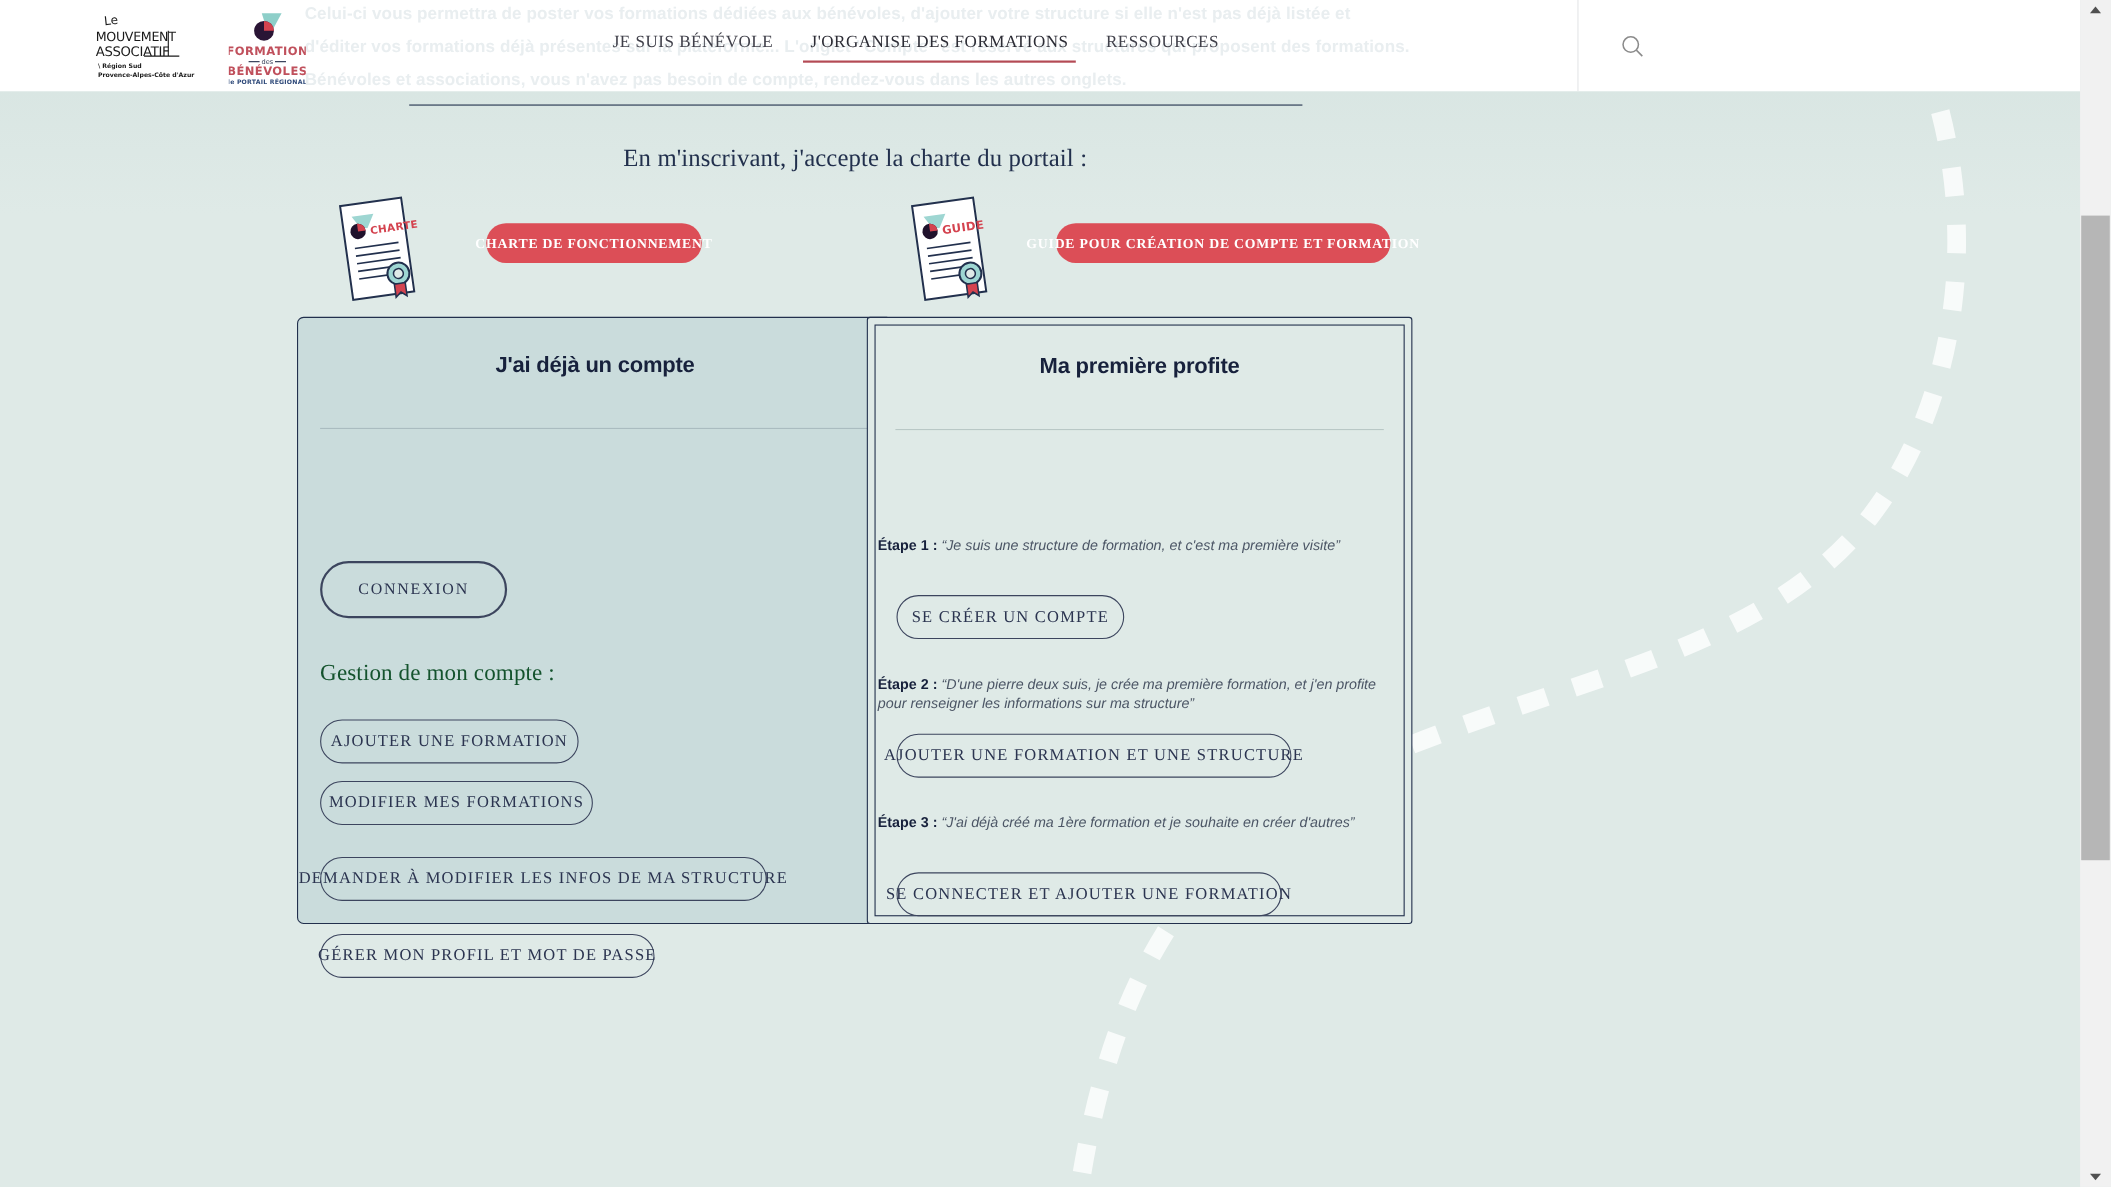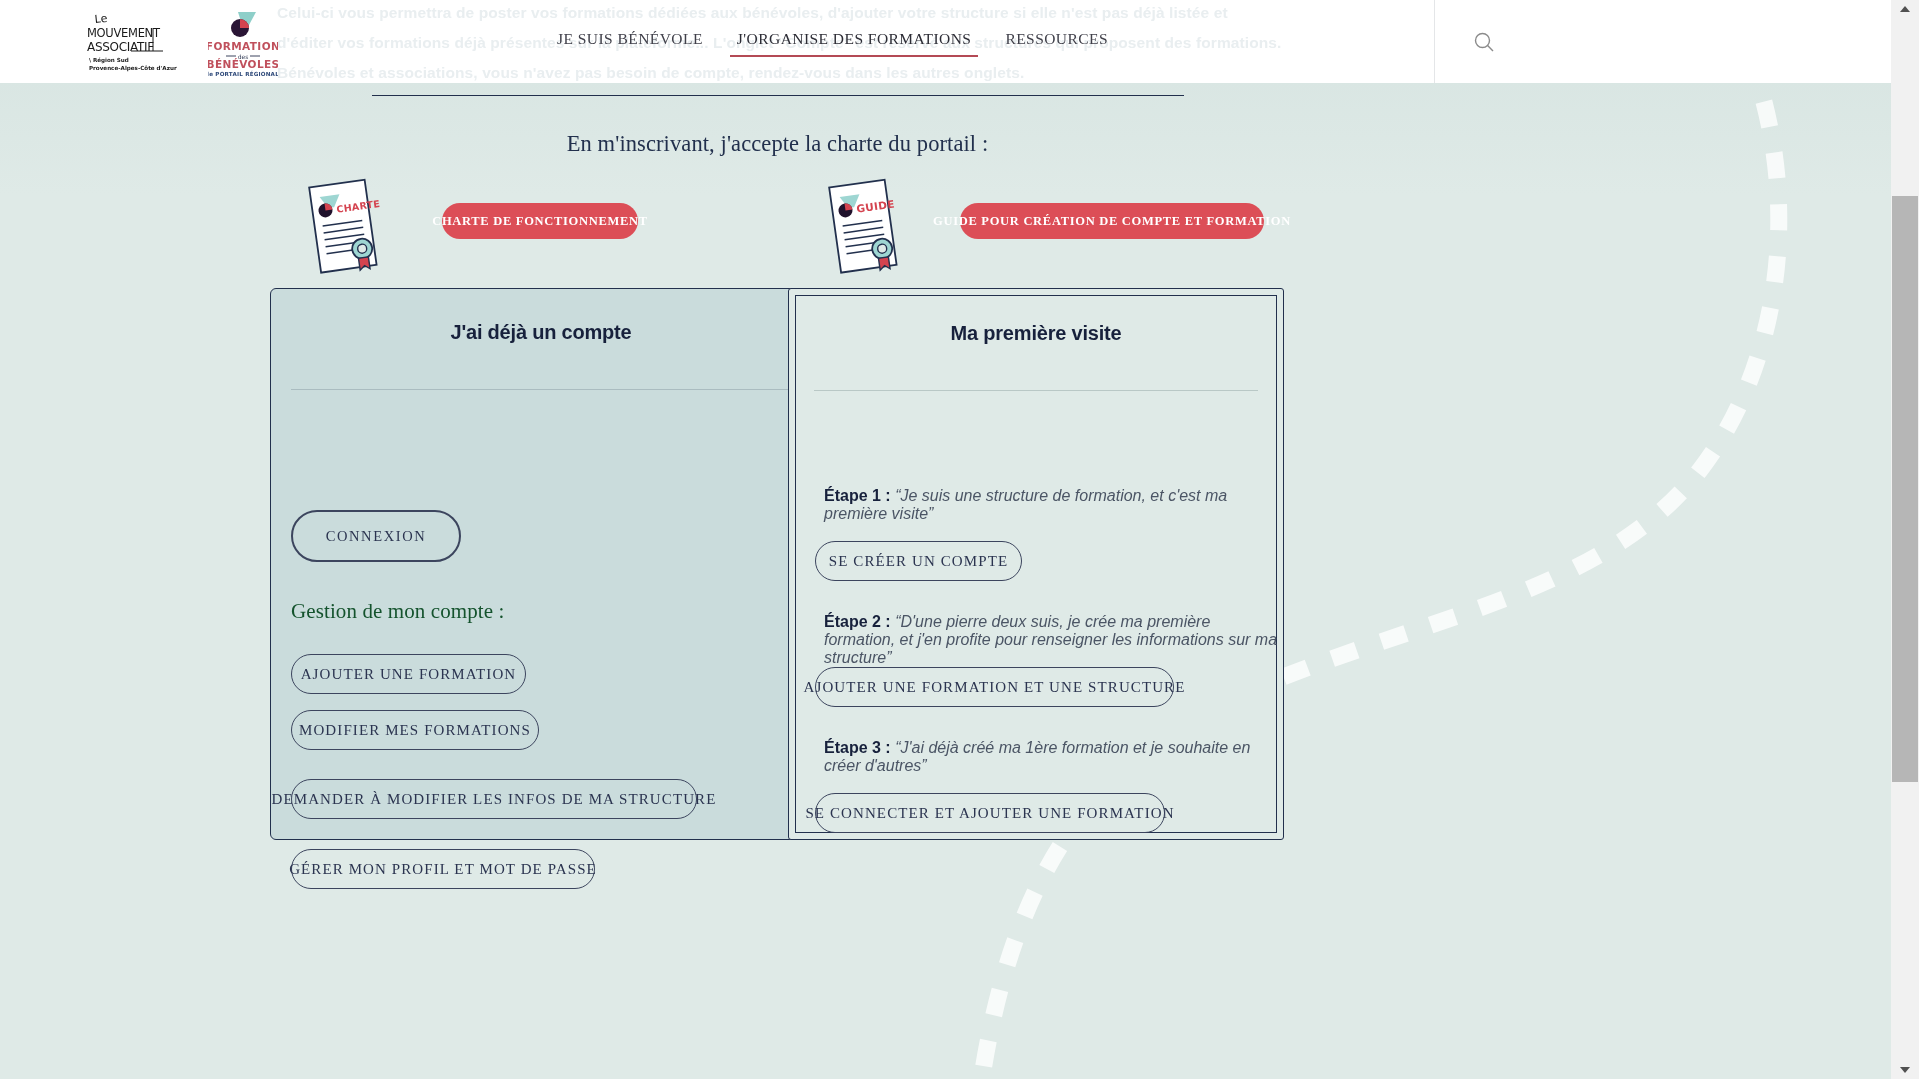--- a/index.html
+++ b/index.html
@@ -158,22 +158,22 @@
     font-family:"Liberation Serif", serif;
     font-size:21px;color:#14532d;letter-spacing:.1px;
   }
   #btn-ajouter-formation{left:20px;top:352px;width:235px;height:40px;margin-top:13px;}
   #btn-modifier-formations{left:20px;top:421px;width:248px;height:40px;}
   #btn-demander-modif{left:20px;top:490px;width:406px;height:40px;}
   #btn-gerer-profil{left:20px;top:560px;width:304px;height:40px;}
 
   
   .step{
-    position:absolute;left:28px;width:458px;
-    font-size:16px;line-height:18px;color:#3c4a5e;
+    position:absolute;left:2px;width:458px;
+    font-size:13px;line-height:18px;color:#3c4a5e;
   }
   .step b{color:#17213c;font-weight:700;}
   .step i{font-style:italic;color:#4b5565;}
   #step1{top:191px;}
   #step2{top:317px;}
   #step3{top:443px;}
 
   #btn-creer-compte{left:19px;top:245px;width:207px;height:40px;}
   #btn-ajouter-formation-structure{left:19px;top:371px;width:359px;height:40px;}
   #btn-connecter-ajouter{left:19px;top:497px;width:350px;height:40px;}
@@ -318,21 +318,21 @@
     <div id="label-gestion">Gestion de mon compte :</div>
 
     <button class="pill" id="btn-ajouter-formation">AJOUTER UNE FORMATION</button>
     <button class="pill" id="btn-modifier-formations">MODIFIER MES FORMATIONS</button>
     <button class="pill" id="btn-demander-modif">DEMANDER À MODIFIER LES INFOS DE MA STRUCTURE</button>
     <button class="pill" id="btn-gerer-profil">GÉRER MON PROFIL ET MOT DE PASSE</button>
   </div>
 
   <div id="card-right">
     <div id="card-right-inner">
-      <div class="card-title">Ma première visite</div>
+      <div class="card-title">Ma première profite</div>
       <div class="card-divider"></div>
 
       <div class="step" id="step1"><b>Étape 1 :</b> <i>“Je suis une structure de formation, et c'est ma première visite”</i></div>
       <button class="pill" id="btn-creer-compte">SE CRÉER UN COMPTE</button>
 
       <div class="step" id="step2"><b>Étape 2 :</b> <i>“D'une pierre deux suis, je crée ma première formation, et j'en profite pour renseigner les informations sur ma structure”</i></div>
       <button class="pill" id="btn-ajouter-formation-structure">AJOUTER UNE FORMATION ET UNE STRUCTURE</button>
 
       <div class="step" id="step3"><b>Étape 3 :</b> <i>“J'ai déjà créé ma 1ère formation et je souhaite en créer d'autres”</i></div>
       <button class="pill" id="btn-connecter-ajouter">SE CONNECTER ET AJOUTER UNE FORMATION</button>

